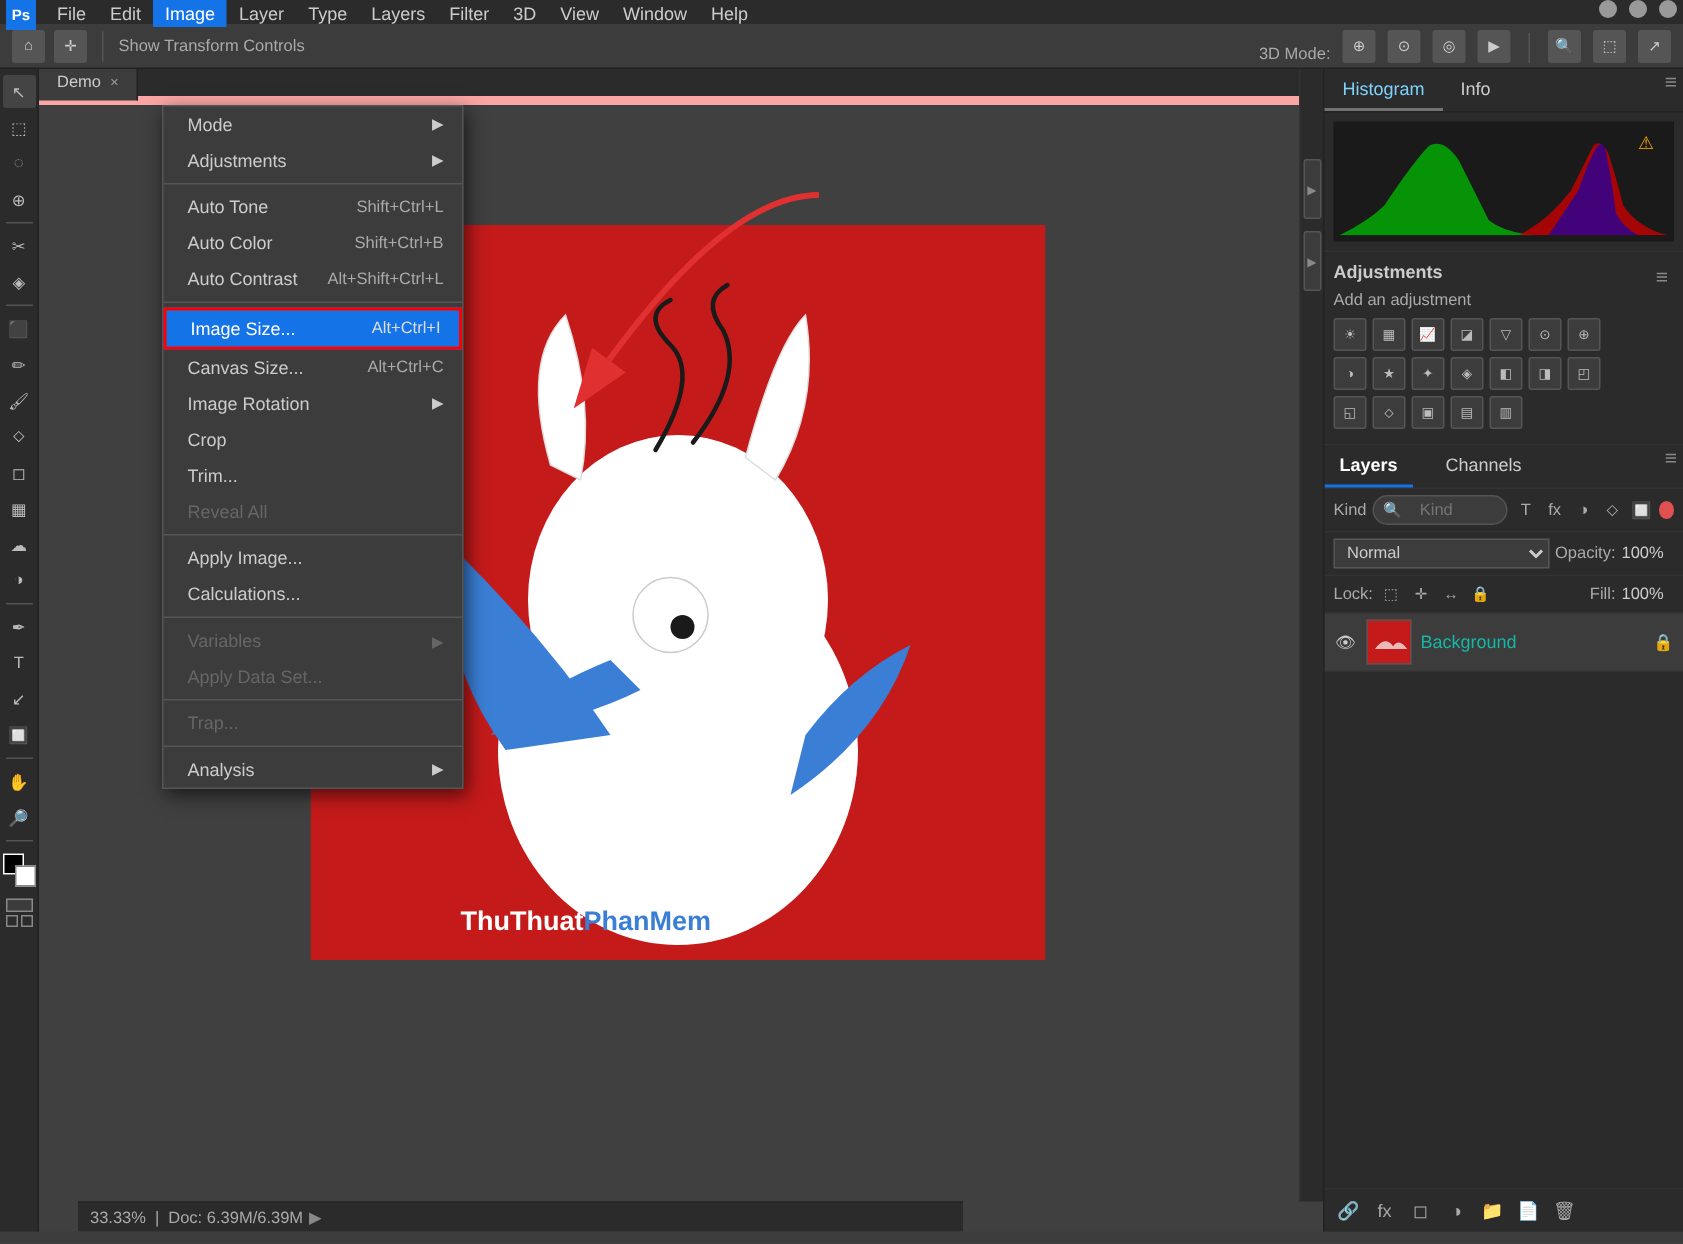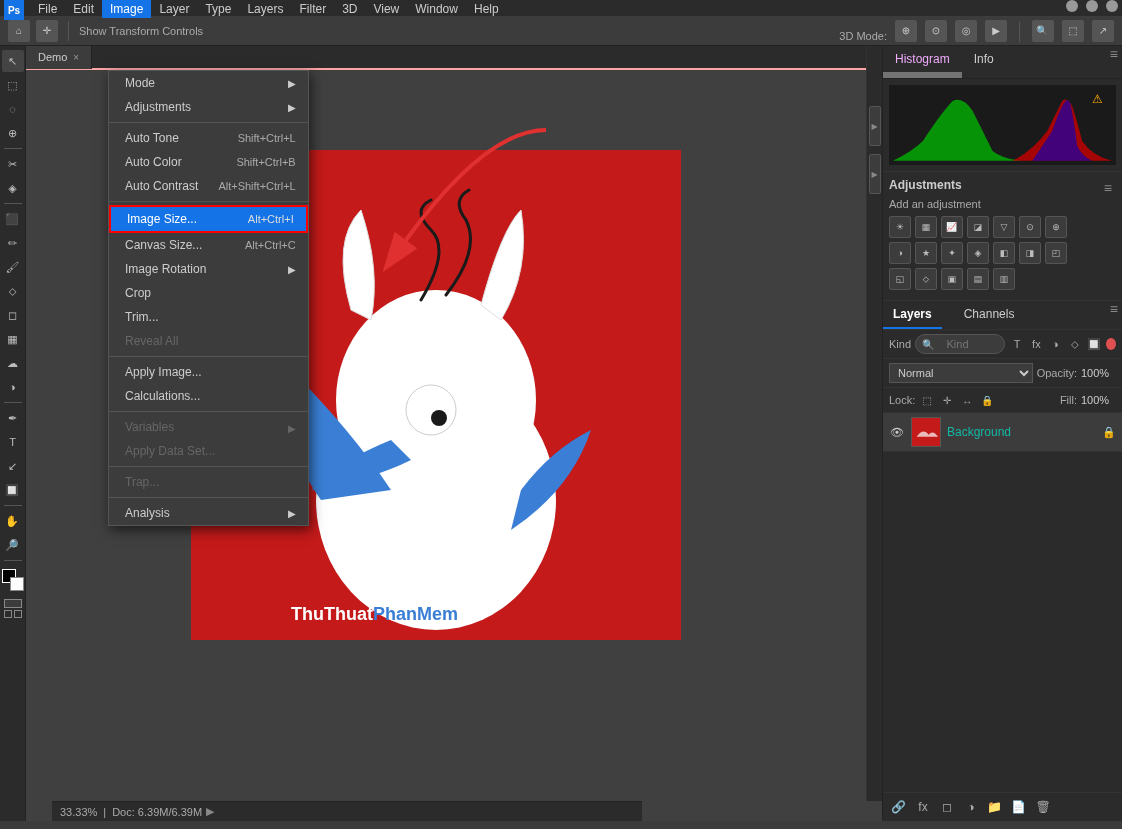--- a/index.html
+++ b/index.html
@@ -23,30 +23,30 @@
     .left-toolbar { width: 26px; background: #2b2b2b; display: flex; flex-direction: column; align-items: center; padding: 4px 0; gap: 2px; border-right: 1px solid #222; flex-shrink: 0; }
     .tool-item { width: 22px; height: 22px; display: flex; align-items: center; justify-content: center; cursor: pointer; border-radius: 2px; color: #bbb; font-size: 11px; }
     .tool-item.active { background: #444; }
     .tool-sep { width: 18px; height: 1px; background: #555; margin: 2px 0; }
     .fg-bg { width: 22px; height: 22px; position: relative; margin-top: 4px; }
     .fg-box { width: 14px; height: 14px; background: #000; border: 1px solid #fff; position: absolute; top: 0; left: 0; }
     .bg-box { width: 14px; height: 14px; background: #fff; border: 1px solid #888; position: absolute; bottom: 0; right: 0; }
 
     
     .canvas-area { flex: 1; background: #404040; position: relative; overflow: hidden; }
-    .tab-bar { background: #2b2b2b; height: 24px; display: flex; align-items: center; border-bottom: 2px solid #fca5a5; }
+    .tab-bar { background: #2b2b2b; height: 24px; display: flex; align-items: center; border-bottom: 6px solid #fca5a5; }
     .tab-item { padding: 0 12px; height: 24px; display: flex; align-items: center; font-size: 11px; color: #ccc; cursor: pointer; background: #3c3c3c; border-right: 1px solid #222; gap: 6px; }
     .tab-close { font-size: 10px; color: #999; cursor: pointer; }
     .canvas-content { width: 100%; height: calc(100% - 24px); display: flex; align-items: center; justify-content: center; position: relative; background: #404040; }
 
     
     .right-panel { width: 240px; background: #2b2b2b; border-left: 1px solid #222; display: flex; flex-direction: column; flex-shrink: 0; }
     .panel-tabs { display: flex; background: #2b2b2b; border-bottom: 1px solid #222; }
     .panel-tab { padding: 6px 12px; font-size: 12px; color: #ccc; cursor: pointer; }
-    .panel-tab.active { border-bottom: 6px solid #737373; color: #f0abfc; }
+    .panel-tab.active { border-bottom: 2px solid #737373; color: #7dd3fc; }
 
     
     .histogram-area { height: 80px; background: #1a1a1a; position: relative; overflow: hidden; display: flex; align-items: flex-end; padding: 4px; gap: 1px; }
 
     
     .adj-panel { padding: 6px; border-bottom: 1px solid #333; }
     .adj-title { font-size: 12px; color: #ccc; font-weight: bold; margin-bottom: 6px; }
     .adj-subtitle { font-size: 11px; color: #aaa; margin-bottom: 6px; }
     .adj-icons-row { display: flex; gap: 4px; flex-wrap: wrap; margin-bottom: 4px; }
     .adj-icon { width: 22px; height: 22px; background: #3c3c3c; border: 1px solid #555; border-radius: 2px; display: flex; align-items: center; justify-content: center; font-size: 9px; color: #bbb; cursor: pointer; }
@@ -177,21 +177,21 @@
 
     <div class="tab-bar">
       <div class="tab-item">
         <span>Demo</span>
         <span class="tab-close">×</span>
       </div>
     </div>
 
     <div class="canvas-content">
 
-      <div style="position:absolute; left:165px; top:80px; width:490px; height:374px;text-decoration:underline;">
+      <div style="position:absolute; left:181px; top:80px; width:490px; height:374px;text-decoration:underline;">
         <svg width="490" height="490" viewBox="0 0 490 490" xmlns="http://www.w3.org/2000/svg">
 
           <rect width="490" height="490" fill="#c41a1a"></rect>
 
           <ellipse cx="245" cy="350" rx="120" ry="130" fill="white"></ellipse>
           <ellipse cx="245" cy="250" rx="100" ry="110" fill="white"></ellipse>
 
           <path d="M130 350 Q80 280 100 220 Q160 280 200 340 Z" fill="#3a7fd5"></path>
 
           <path d="M160 160 Q140 90 170 60 Q190 120 180 170 Z" fill="white" stroke="#ddd" stroke-width="1"></path>

